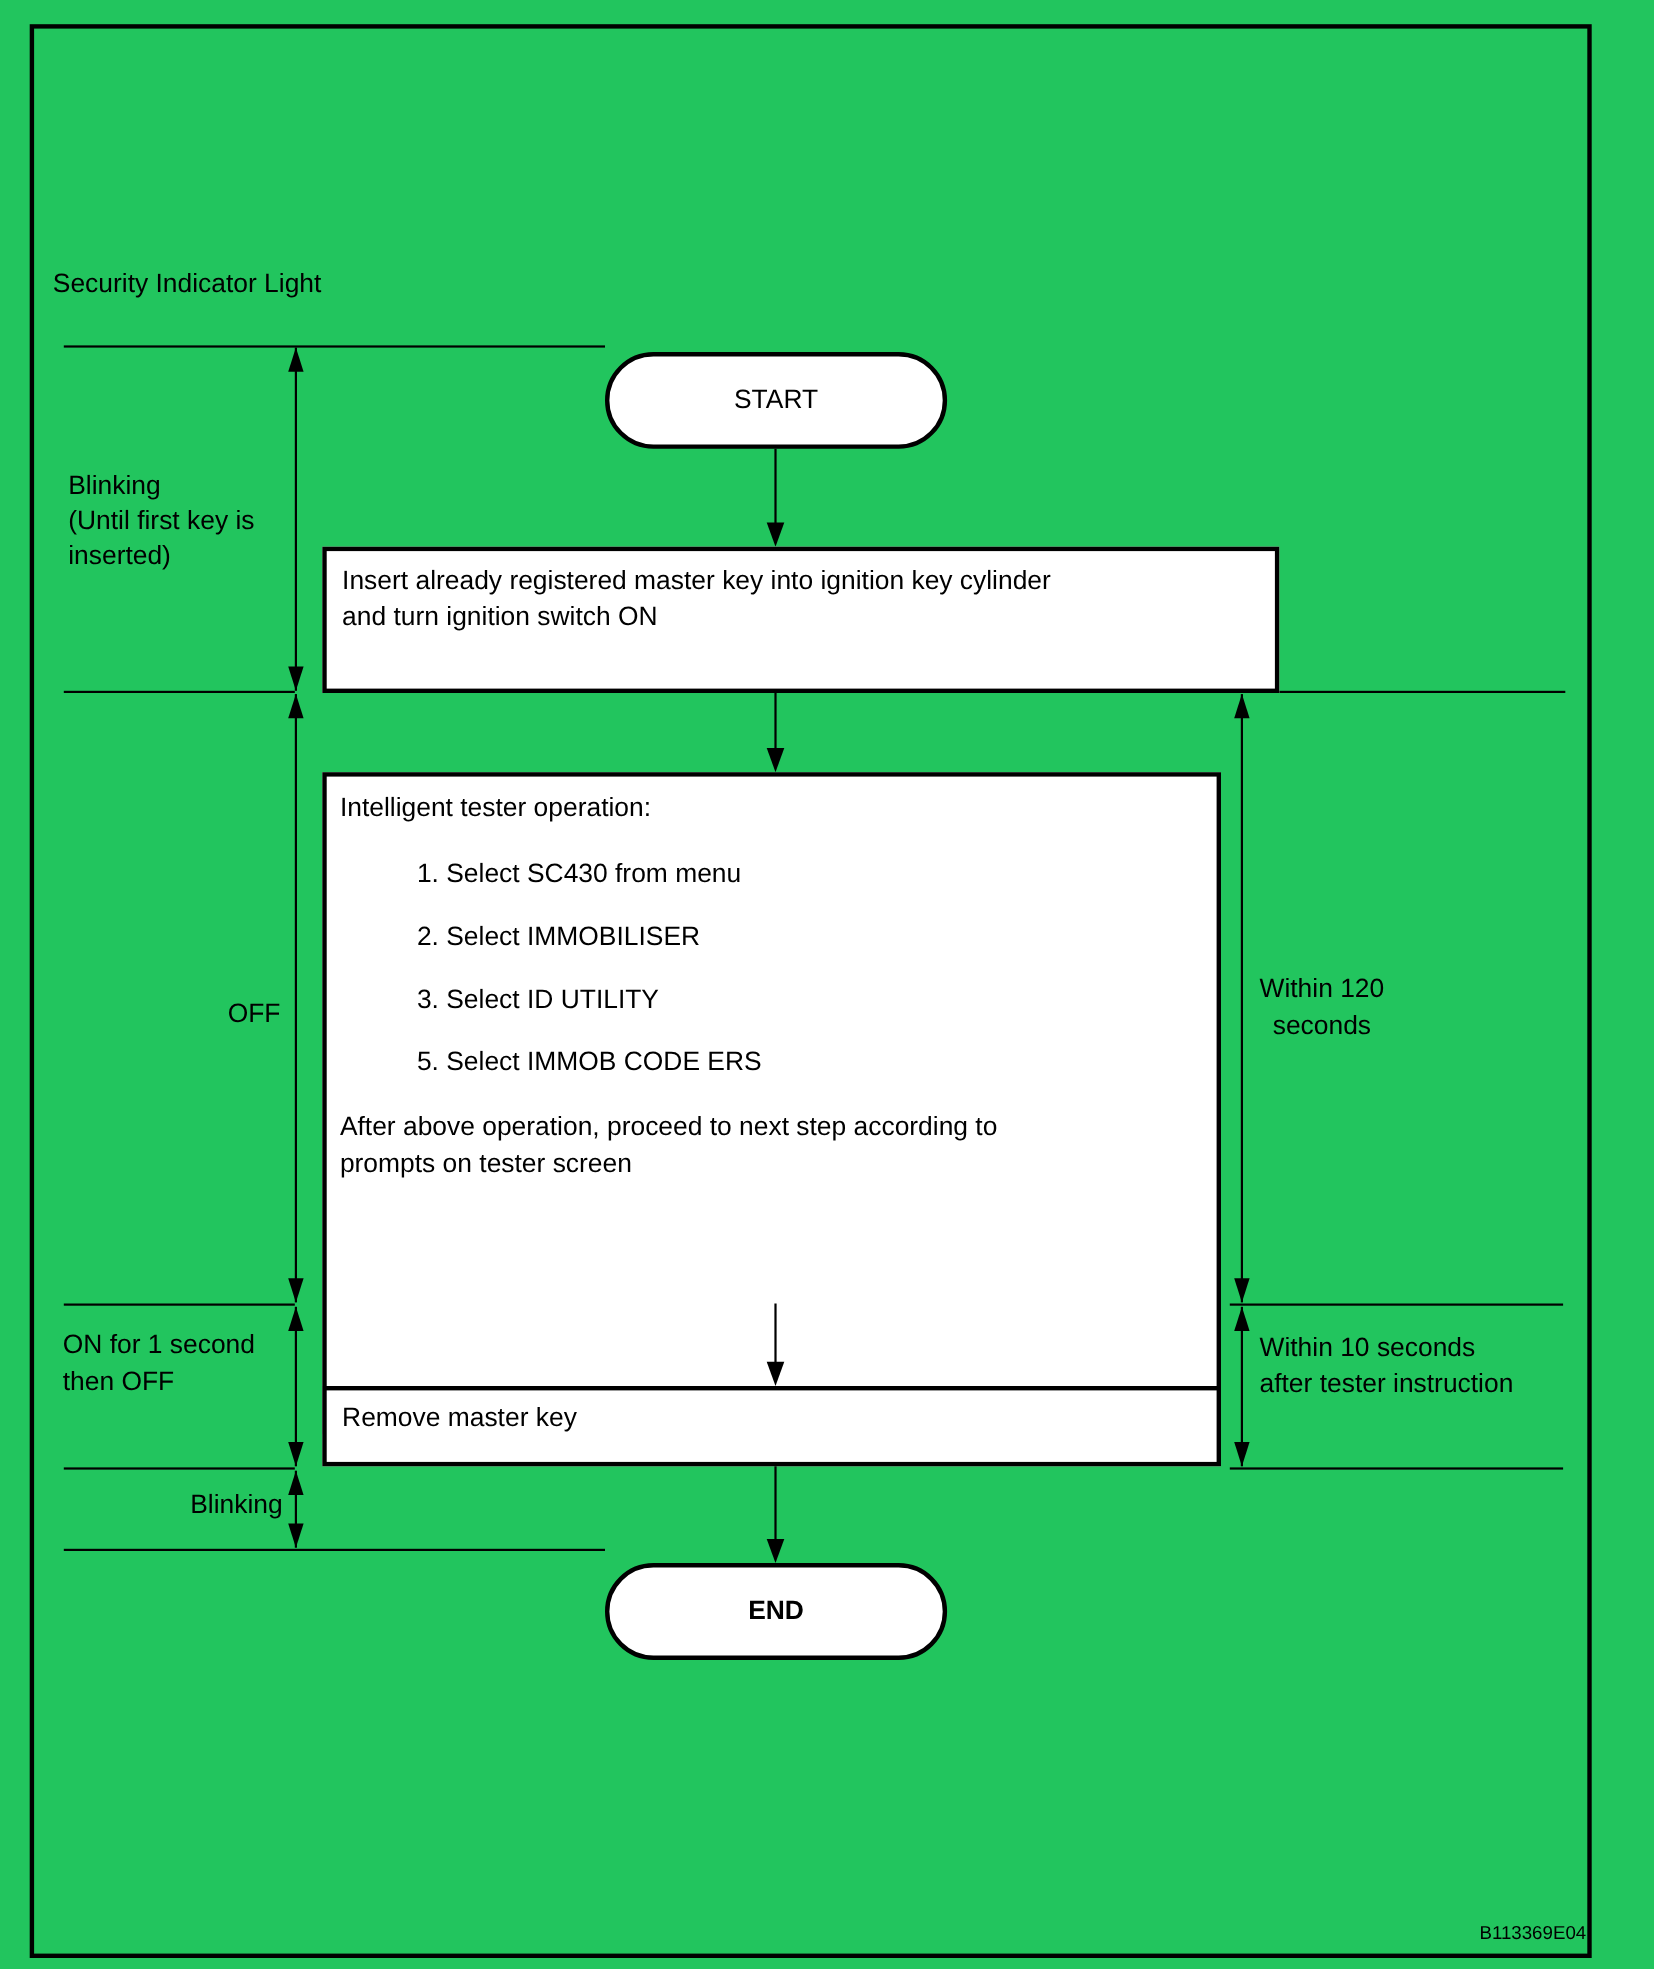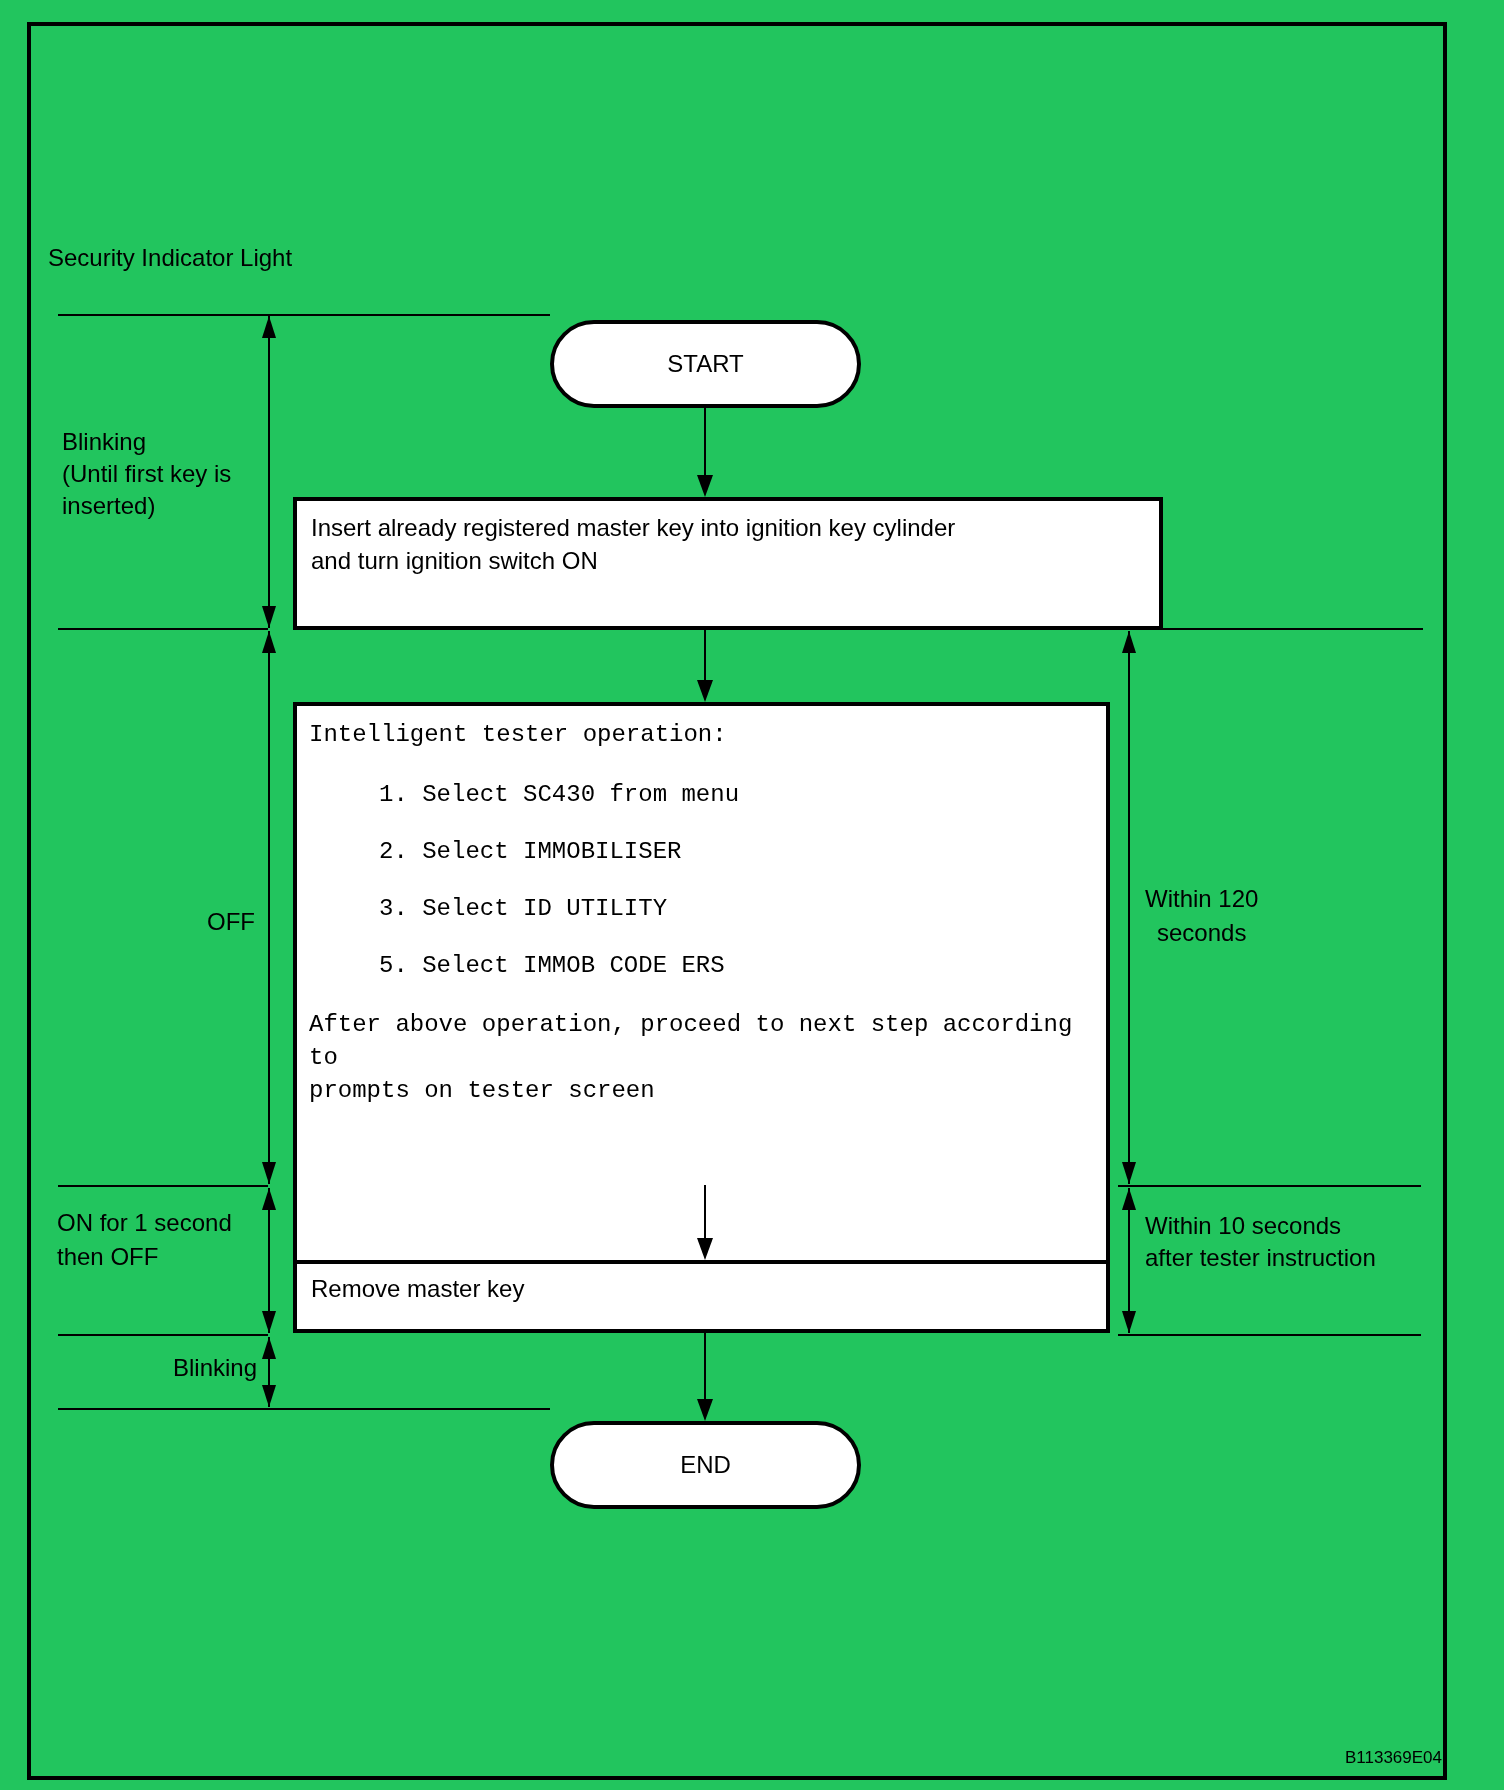--- a/index.html
+++ b/index.html
@@ -86,39 +86,39 @@
   <div class="fhead-down" style="left:697px;top:475px;"></div>
 
   <div class="node" style="left:293px;top:497px;width:870px;height:133px;">
     <div class="boxtext" style="left:14px;top:10px;">Insert already registered master key into ignition key cylinder
 and turn ignition switch ON</div>
   </div>
 
   <div class="vline" style="left:704px;top:630px;height:52px;"></div>
   <div class="fhead-down" style="left:697px;top:680px;"></div>
 
-  <div class="node" style="left:293px;top:702px;width:817px;height:602px;font-family:Liberation Mono, monospace;">
+  <div class="node" style="left:293px;top:702px;width:817px;height:602px;">
     <div class="boxtext" style="left:12px;top:12px;">Intelligent tester operation:</div>
     <div class="boxtext" style="left:82px;top:72px;">1. Select SC430 from menu</div>
     <div class="boxtext" style="left:82px;top:129px;">2. Select IMMOBILISER</div>
     <div class="boxtext" style="left:82px;top:186px;">3. Select ID UTILITY</div>
     <div class="boxtext" style="left:82px;top:243px;">5. Select IMMOB CODE ERS</div>
     <div class="boxtext" style="left:12px;top:302px;">After above operation, proceed to next step according to
 prompts on tester screen</div>
   </div>
 
   <div class="vline" style="left:704px;top:1185px;height:55px;"></div>
   <div class="fhead-down" style="left:697px;top:1238px;"></div>
 
   <div class="node" style="left:293px;top:1260px;width:817px;height:73px;text-align:right;">
     <div class="boxtext" style="left:14px;top:8px;">Remove master key</div>
   </div>
 
   <div class="vline" style="left:704px;top:1333px;height:68px;"></div>
   <div class="fhead-down" style="left:697px;top:1399px;"></div>
 
-  <div class="node oval" style="left:550px;top:1421px;width:311px;height:88px;font-size:24px;">
+  <div class="node oval" style="left:550px;top:1421px;width:311px;height:88px;font-size:24px;font-weight:bold;">
     <span>END</span>
   </div>
 
   <div class="label small right" style="left:1200px;top:1748px;width:242px;">B113369E04</div>
 
 </div>
 
 </body></html>

